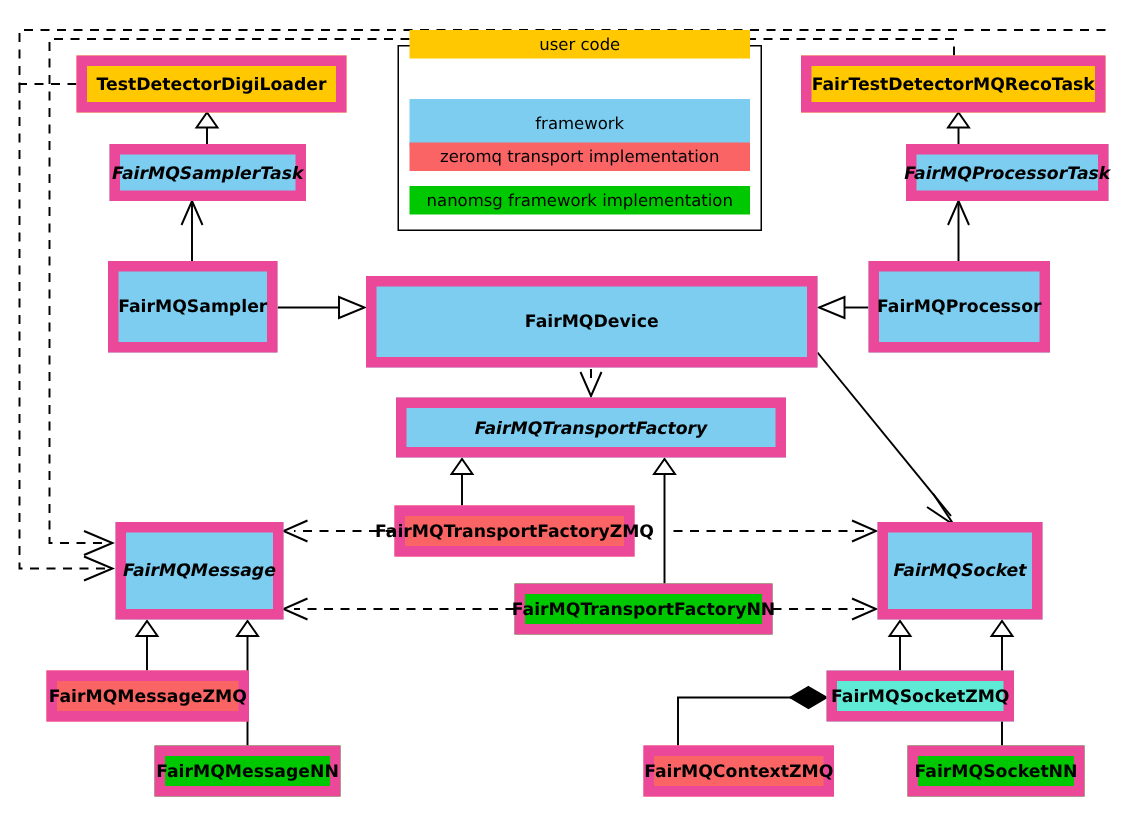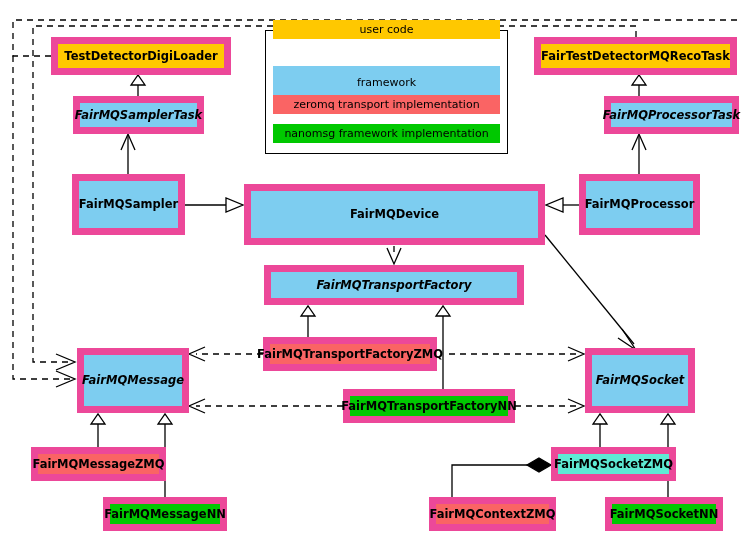--- a/index.html
+++ b/index.html
@@ -132,21 +132,21 @@
   </div>
 
   <div class="node" style="left:534px;top:37px;width:203px;height:38px;background:#FFC800;">
     <span>FairTestDetectorMQRecoTask</span>
   </div>
 
   <div class="node iface" style="left:264px;top:265px;width:260px;height:40px;background:#7DCDF0;">
     <span>FairMQTransportFactory</span>
   </div>
 
-  <div class="node" style="left:263px;top:337px;width:174px;height:34px;background:#FA6464;">
+  <div class="node" style="left:263px;top:337px;width:160px;height:34px;background:#FA6464;">
     <span>FairMQTransportFactoryZMQ</span>
   </div>
 
   <div class="node" style="left:343px;top:389px;width:172px;height:34px;background:#00C800;">
     <span>FairMQTransportFactoryNN</span>
   </div>
 
   <div class="node iface" style="left:77px;top:348px;width:112px;height:65px;background:#7DCDF0;">
     <span>FairMQMessage</span>
   </div>

